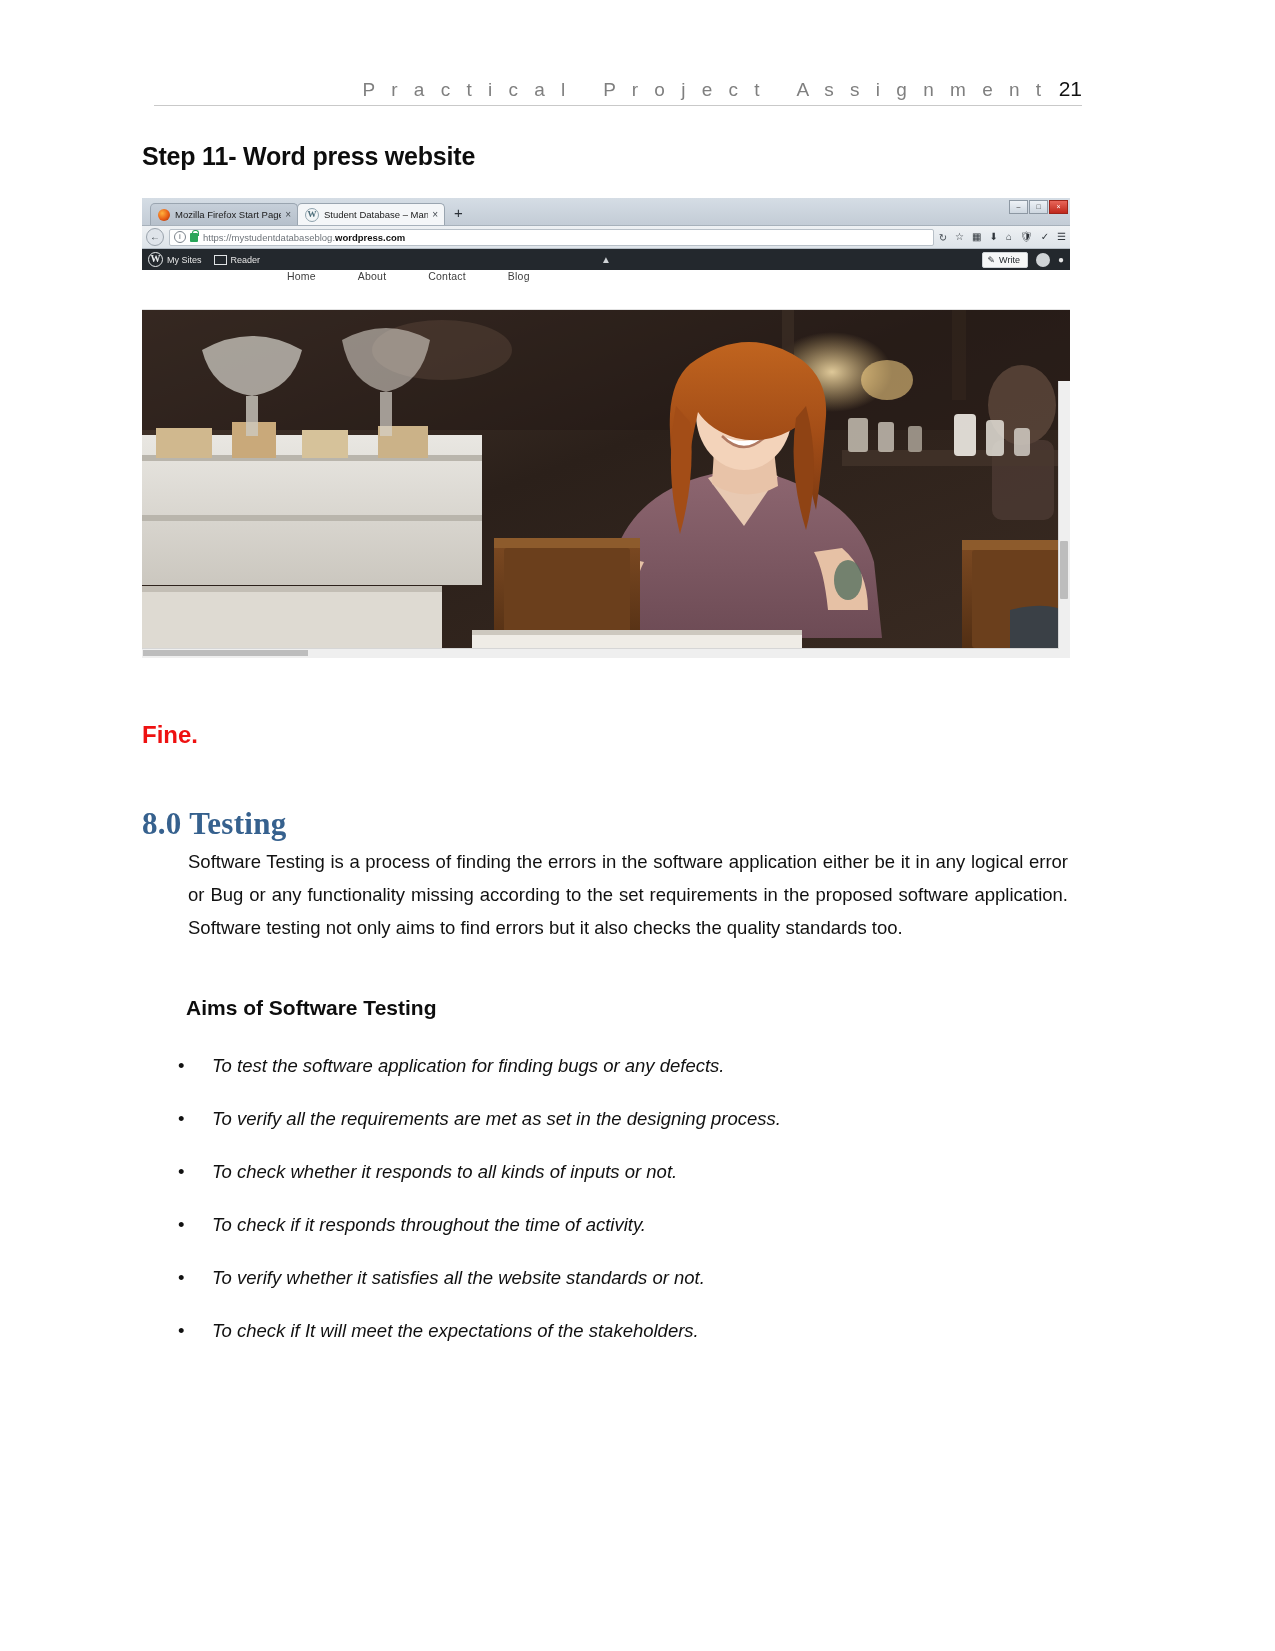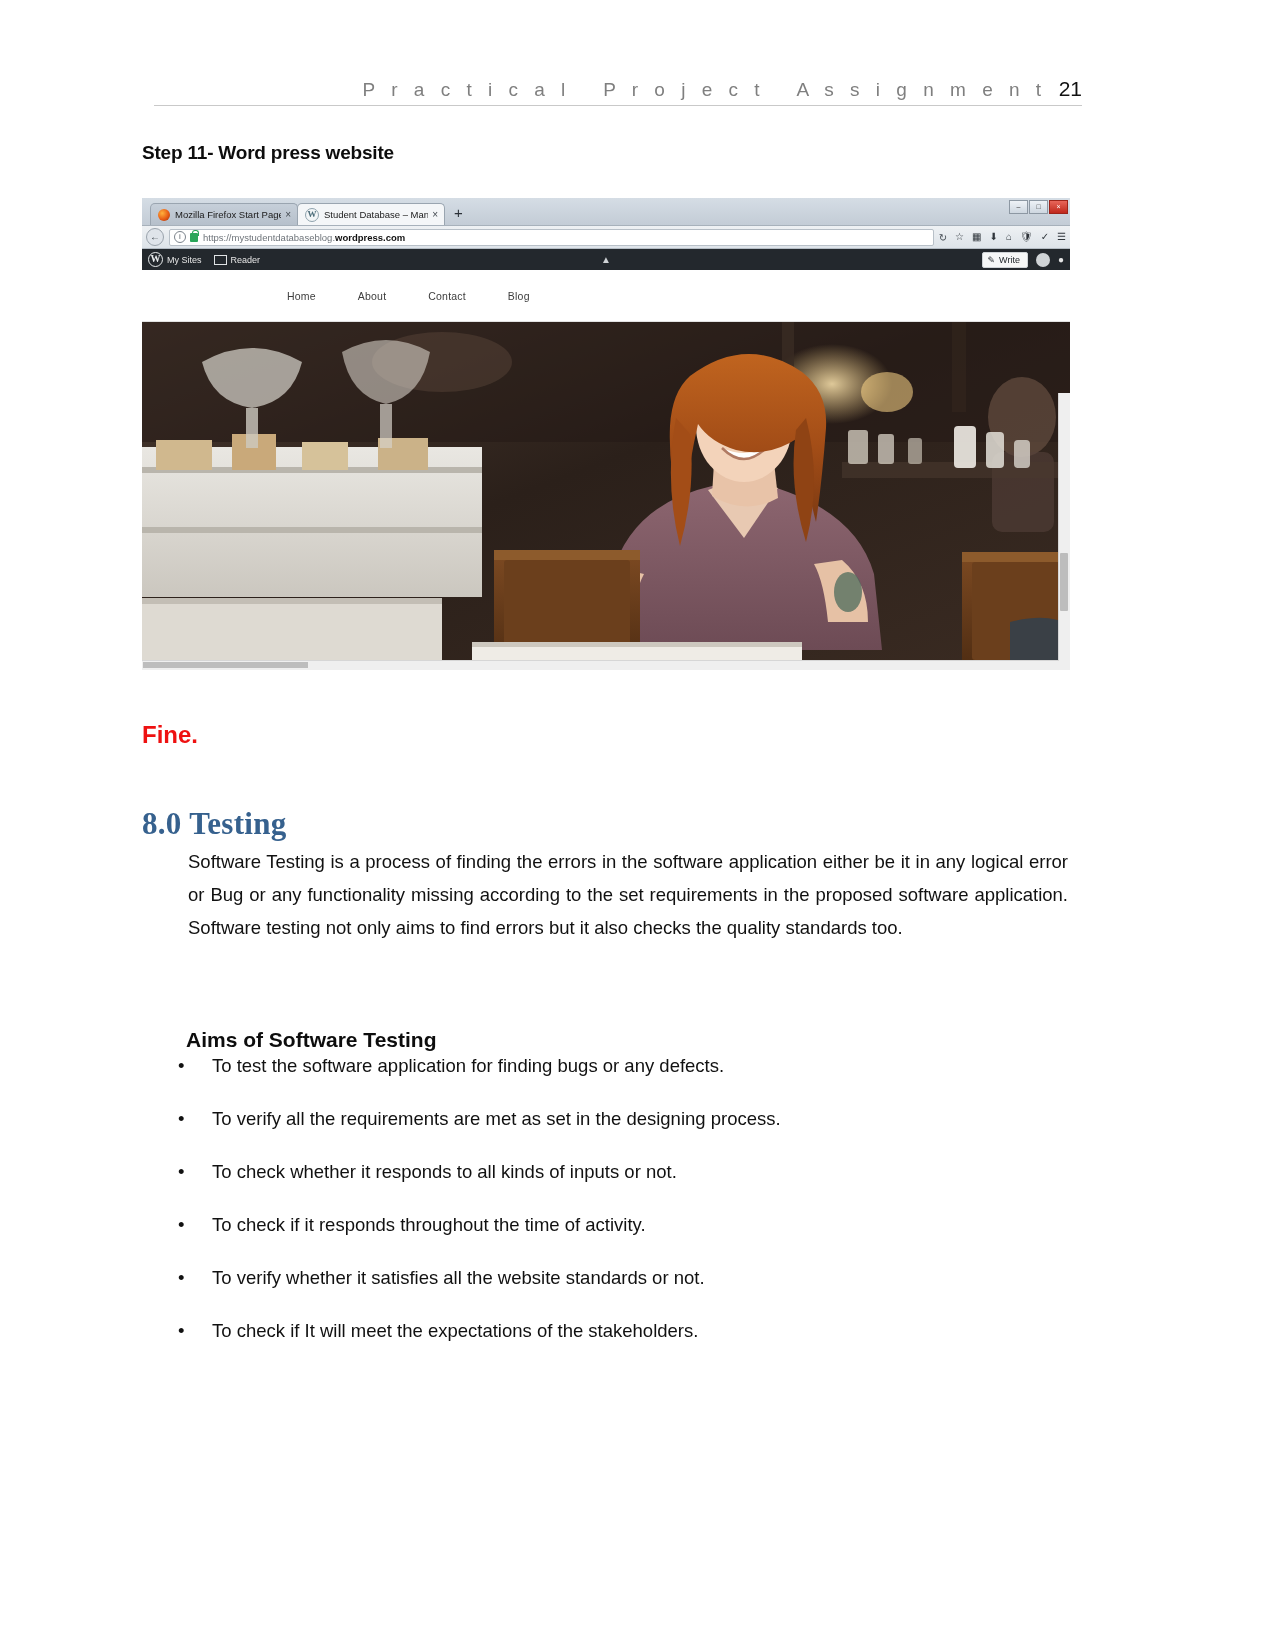--- a/index.html
+++ b/index.html
@@ -50,21 +50,21 @@
     color: #111;
     margin-left: 12px;
     letter-spacing: 0px;
   }
 
   
   .step-heading {
     position: absolute;
     left: 142px;
     top: 142px;
-    font-size: 19px;
+    font-size: 25px;
     font-weight: bold;
     color: #0d0d0d;
     letter-spacing: -0.2px;
   }
 
   
   .browser {
     position: absolute;
     left: 142px;
     top: 198px;
@@ -313,25 +313,24 @@
   .wp-avatar {
     width: 14px; height: 14px;
     border-radius: 50%;
     background: #cfd3d6;
     margin-right: 8px;
   }
   .wp-bell { color: #e5e5e5; font-size: 10px; }
 
   
   .site-nav {
-    height: 52px;
+    height: 40px;
     background: #ffffff;
     border-bottom: 1px solid #e2e2e2;
     display: flex;
-    align-items: center;
     padding-left: 145px;
     box-sizing: border-box;
   }
   .site-nav a {
     font-size: 10.5px;
     color: #3d3d3d;
     margin-right: 42px;
     text-decoration: none;
     letter-spacing: 0.2px;
   }
@@ -410,21 +409,21 @@
     line-height: 33px;
     color: #111;
     text-align: justify;
     text-justify: inter-word;
   }
 
   
   .aims-heading {
     position: absolute;
     left: 186px;
-    top: 1028px;
+    top: 996px;
     font-size: 21px;
     font-weight: bold;
     color: #0d0d0d;
   }
 
   
   .bullets {
     position: absolute;
     left: 174px;
     top: 1053px;
@@ -442,20 +441,21 @@
     line-height: 26px;
     color: #111;
     text-align: left;
     padding-left: 4px;
     box-sizing: border-box;
   }
   .bullet-text {
     font-size: 18.5px;
     line-height: 26px;
     color: #111;
+    font-style: italic;
   }
 </style>
 </head>
 <body>
 
 <div class="page">
 
   <div class="header">
     <span class="header-title">P r a c t i c a l   P r o j e c t   A s s i g n m e n t</span>
     <span class="header-pageno">21</span>

